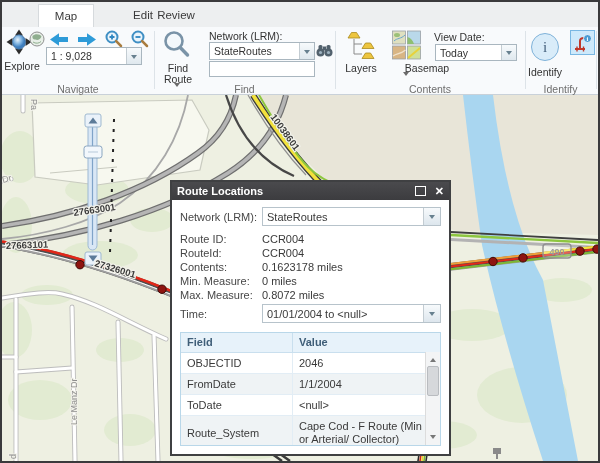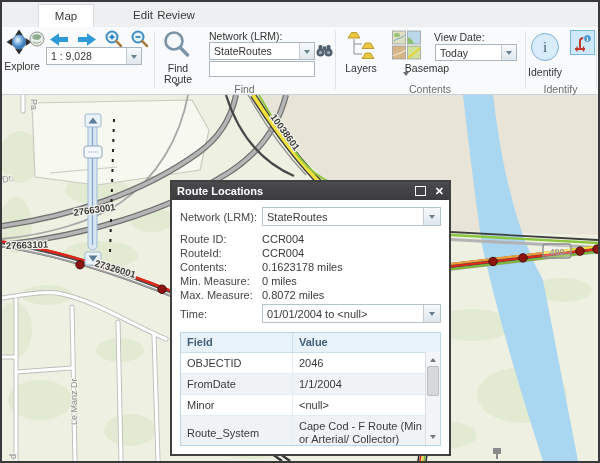--- a/index.html
+++ b/index.html
@@ -128,20 +128,21 @@
         <path d="M5.5 8 H10.5" stroke="#2e86c1" stroke-width="1.8"></path>
         <path d="M12.2 12.2 L17 17" stroke="#a97c3f" stroke-width="2.5" stroke-linecap="round"></path>
       </svg>
     </div>
     <div class="combo" style="left:44px;top:20px;width:94px;height:16px;">
       <span class="ctext">1 : 9,028</span>
       <span class="cbtn">
           <span class="tri"></span>
         </span>
     </div>
+    <div class="grouplabel" style="left:0;width:152px;">Navigate</div>
 
     <div class="ribbtn" style="left:160px;top:3px;width:30px;height:30px;">
       <svg width="29" height="29">
         <circle cx="12" cy="11" r="8.5" fill="#f4f8fb" stroke="#7a93a7" stroke-width="2.6"></circle>
         <path d="M18.2 17.5 L25.5 25" stroke="#7a93a7" stroke-width="3.4" stroke-linecap="round"></path>
       </svg>
     </div>
     <div class="biglabel" style="left:156px;top:36px;width:40px;">Find</div>
     <div class="biglabel" style="left:156px;top:47px;width:40px;">Route</div>
     <div class="abs" style="left:172px;top:60px;"><span class="caret"></span></div>
@@ -405,21 +406,21 @@
         </div>
         <div class="trow">
           <span class="cf">OBJECTID</span>
           <span class="cv">2046</span>
         </div>
         <div class="trow shade">
           <span class="cf">FromDate</span>
           <span class="cv">1/1/2004</span>
         </div>
         <div class="trow">
-          <span class="cf">Minor</span>
+          <span class="cf">ToDate</span>
           <span class="cv">&lt;null&gt;</span>
         </div>
         <div class="trow tall shade">
           <span class="cf">Route_System</span>
           <span class="cv">Cape Cod - F Route (Minor Arterial/ Collector)</span>
         </div>
         <div class="vsb">
           <span class="sbtn up">
               <span class="tri-up"></span>
             </span>

